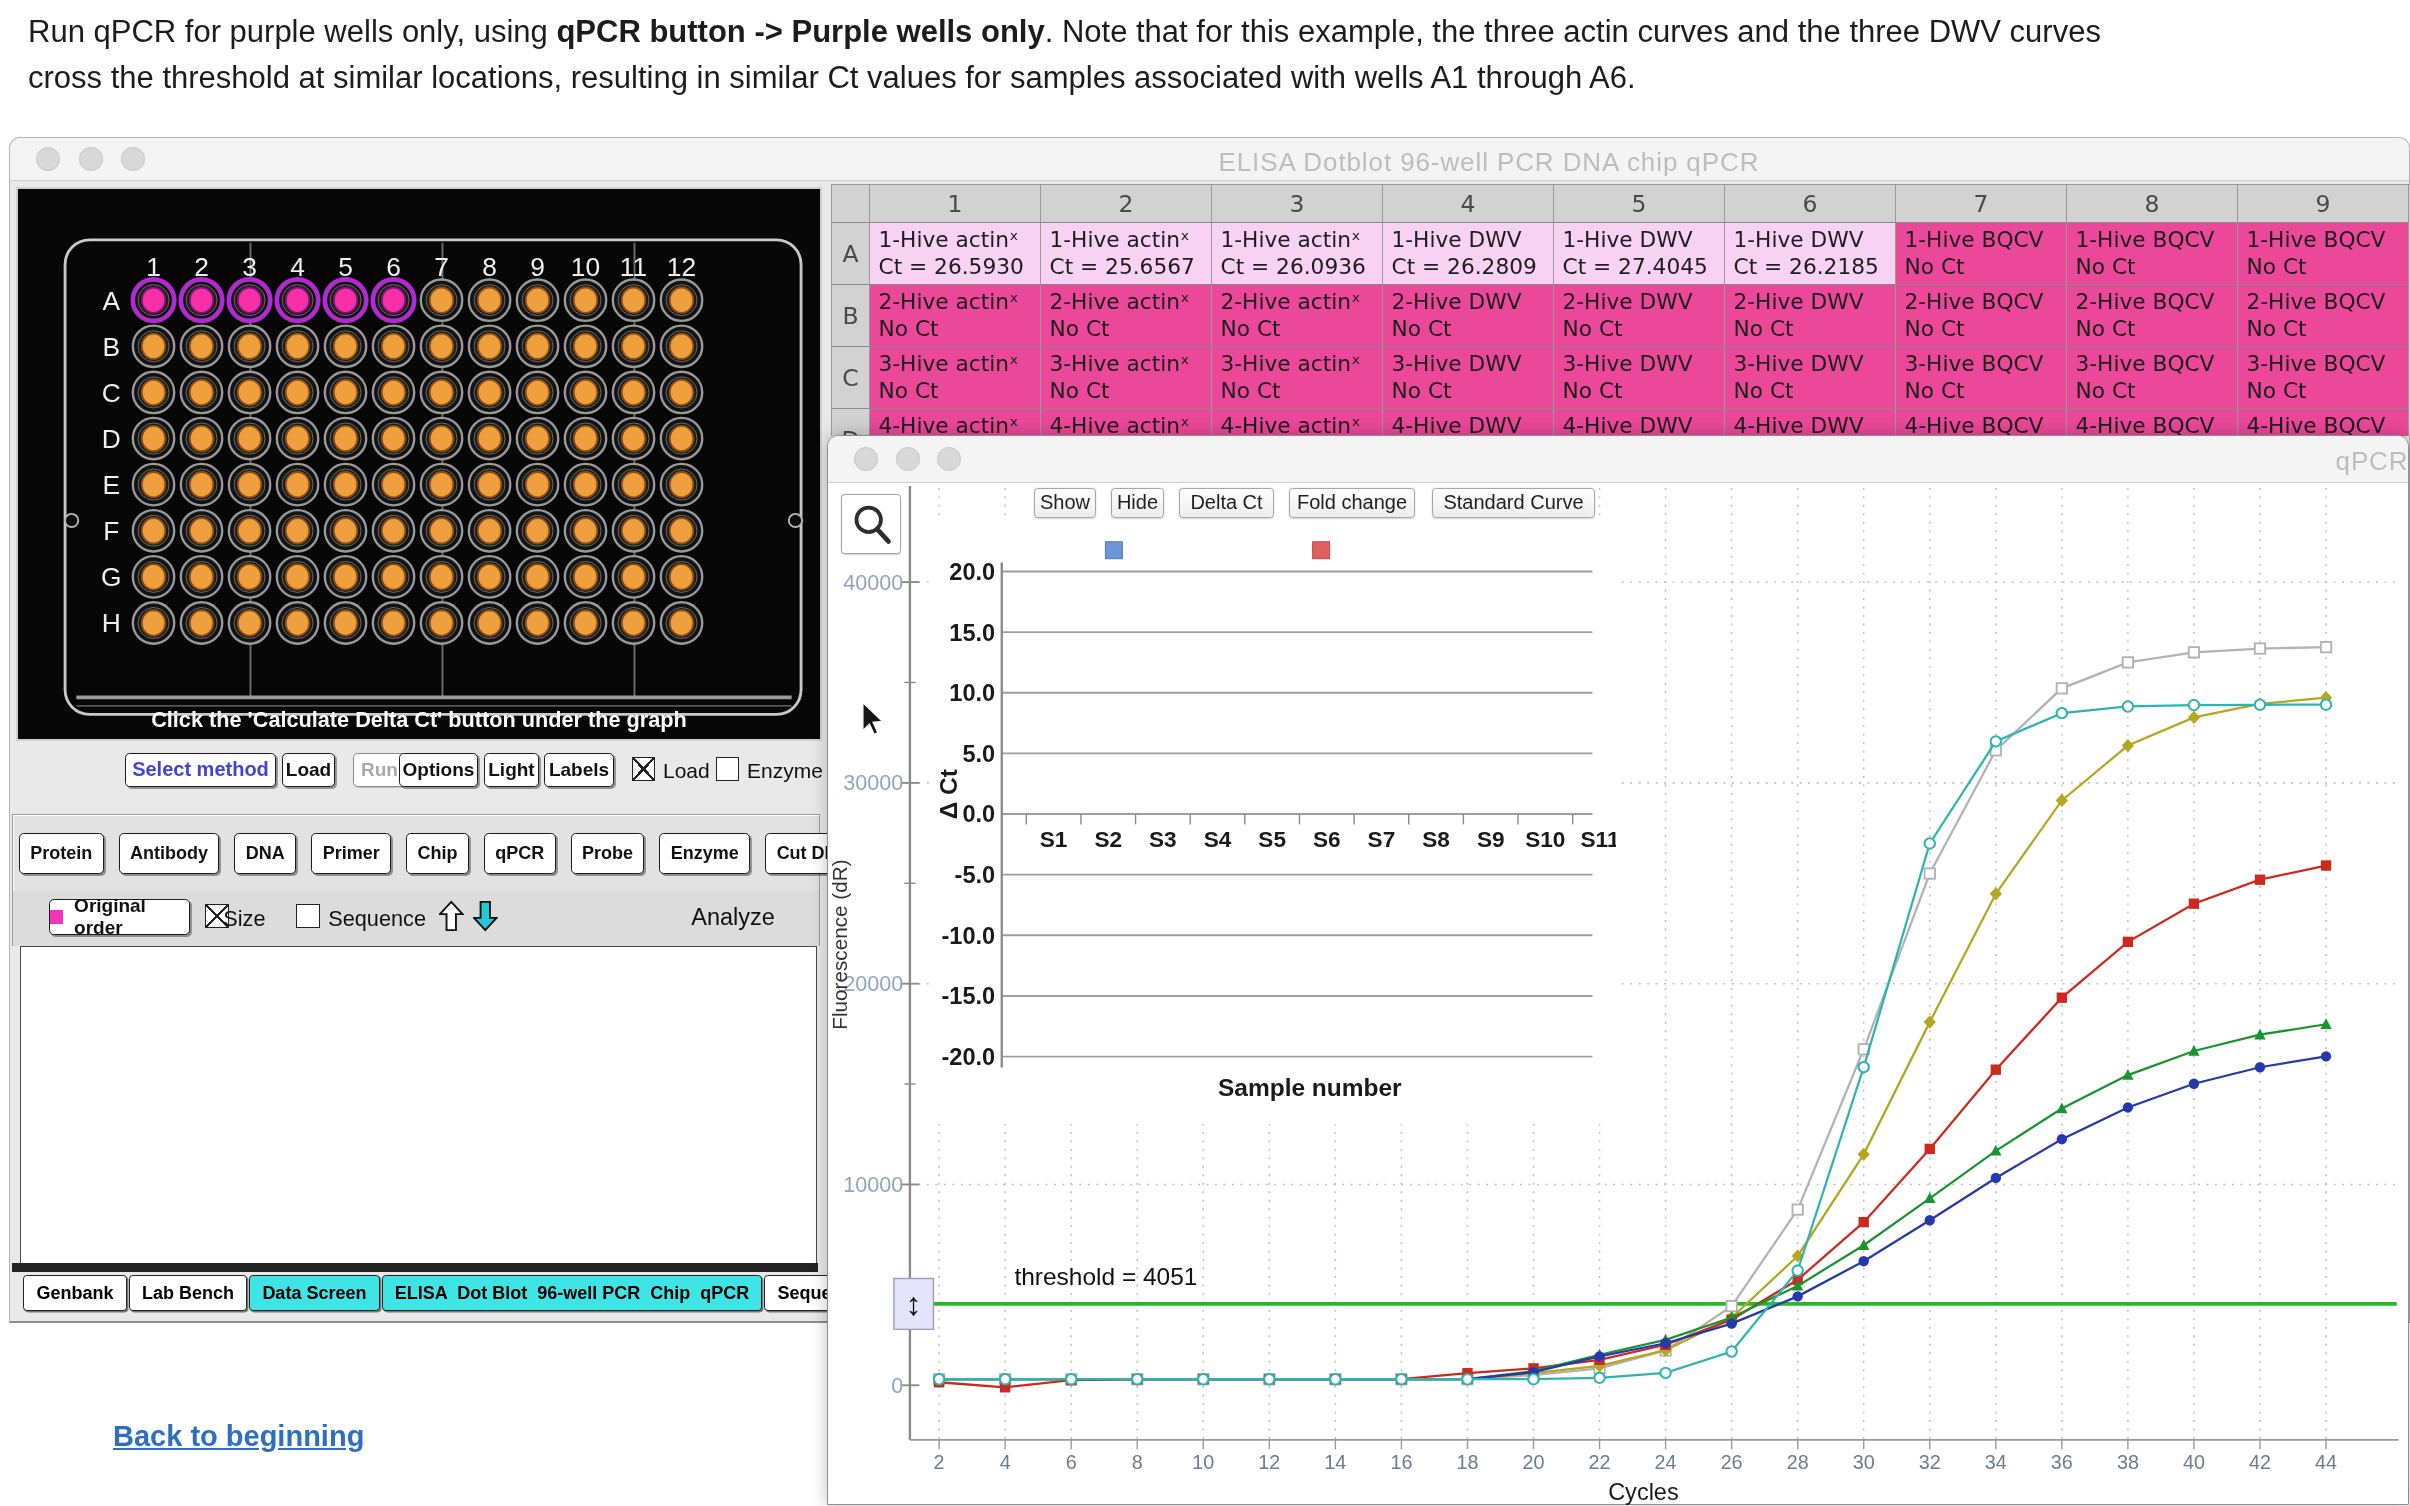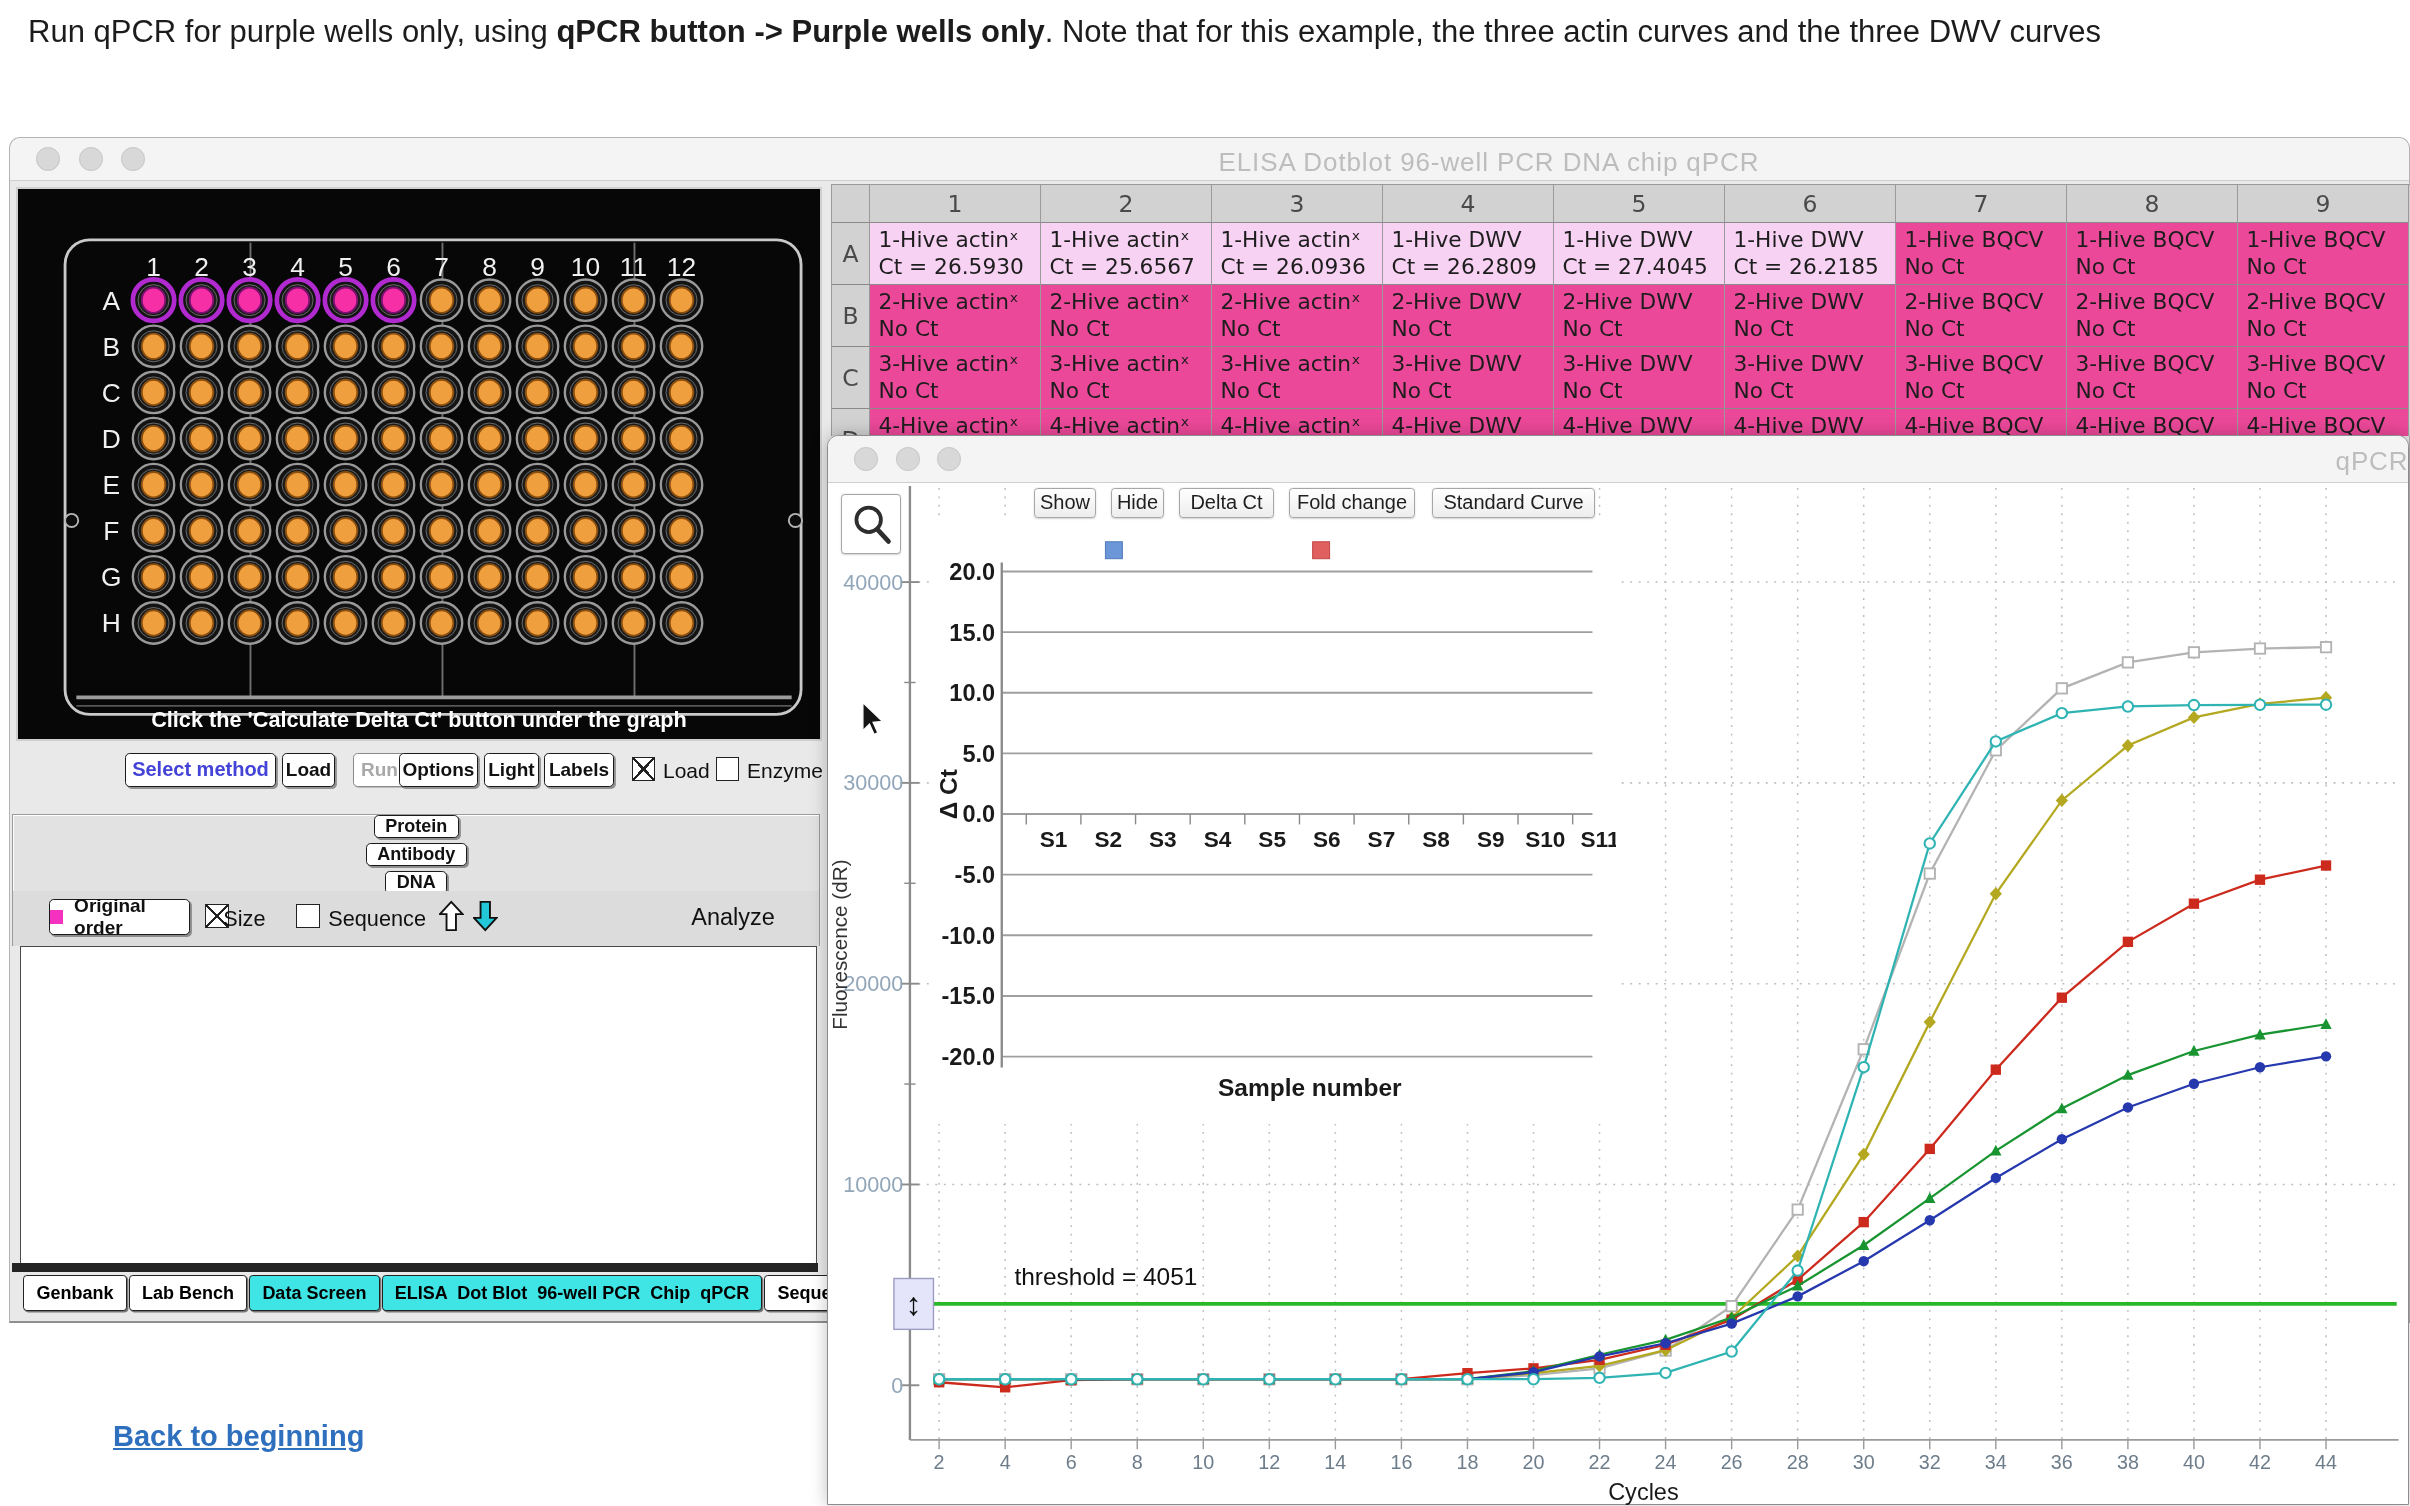--- a/index.html
+++ b/index.html
@@ -29,21 +29,21 @@
   .classic-btn.disabled { color:#a9a9a9; border-color:#8a8a8a; box-shadow:0.9px 0.9px 0 rgba(90,90,90,.3);margin-left:12px; }
   .chk { display:inline-block; width:23.5px; height:23.5px; background:#fff; border:1.9px solid #222; position:relative; }
   .chk.checked::before { content:""; position:absolute; inset:0;
      background:linear-gradient(to top right, transparent 46%, #222 46%, #222 54%, transparent 54%),
                 linear-gradient(to bottom right, transparent 46%, #222 46%, #222 54%, transparent 54%); }
   .lbl { font-size:21px; color:#111; }
 
   #toolbar-row { left:5.6px; top:610px; width:808px; height:43px; }
   #gene-panel { left:1.9px; top:676px; width:808px; height:78px; background:#e2e2e2;
                 border:1.9px solid #9b9b9b; box-shadow:inset 0.9px 0.9px 0 #fff;
-                display:flex; align-items:center; gap:5px; padding:0 5.6px;flex-direction:column; }
+                display:flex; align-items:center; gap:15px; padding:0 5.6px; }
   #gene-panel .classic-btn { height:41px; font-size:18px; padding:0 10.4px; white-space:nowrap; }
 
   #sort-row { left:1.9px; top:753px; width:808px; height:55px; background:#dcdcdc; border-left:1.9px solid #9b9b9b; border-right:1.9px solid #9b9b9b; }
   #list-box { left:9.4px; top:808px; width:797px; height:324px; background:#fff; border:1.9px solid #4a4a4a; }
   #dark-band { left:1.9px; top:1125px; width:806px; height:8.5px; background:#242424; }
   #tabs-row { left:13px; top:1137px; height:36px; display:flex; gap:2px; }
   .tab { display:inline-flex; align-items:center; height:36px; padding:0 12.2px; background:#fff;
          border:1.9px solid #222; border-radius:3.8px; box-shadow:1.4px 1.4px 0 #777;
          font-size:18px; font-weight:bold; color:#000; white-space:pre; }
   .tab.active { background:#3fe4e4; }
@@ -74,20 +74,21 @@
   svg text { font-family:"Liberation Sans",sans-serif; }
 
   #back-link { left:113px; top:1420px; font-size:29px; font-weight:bold; color:#2e6fbe;
                text-decoration:underline; cursor:pointer; }
 </style>
 </head>
 <body>
 
 <div class="abs" id="instructions">
   <div><span>Run qPCR for purple wells only, using </span><b>qPCR button -&gt; Purple wells only</b><span>. Note that for this example, the three actin curves and the three DWV curves</span></div>
+  <div>cross the threshold at similar locations, resulting in similar Ct values for samples associated with wells A1 through A6.</div>
 </div>
 
 <div class="abs" id="back-window">
   <div class="titlebar">
     <span class="tl-dot" style="left:26px"></span>
     <span class="tl-dot" style="left:69px"></span>
     <span class="tl-dot" style="left:111px"></span>
     <span class="win-title" style="left:1102px;width:753px;text-align:center">ELISA  Dotblot  96-well PCR  DNA chip  qPCR</span>
   </div>
 

